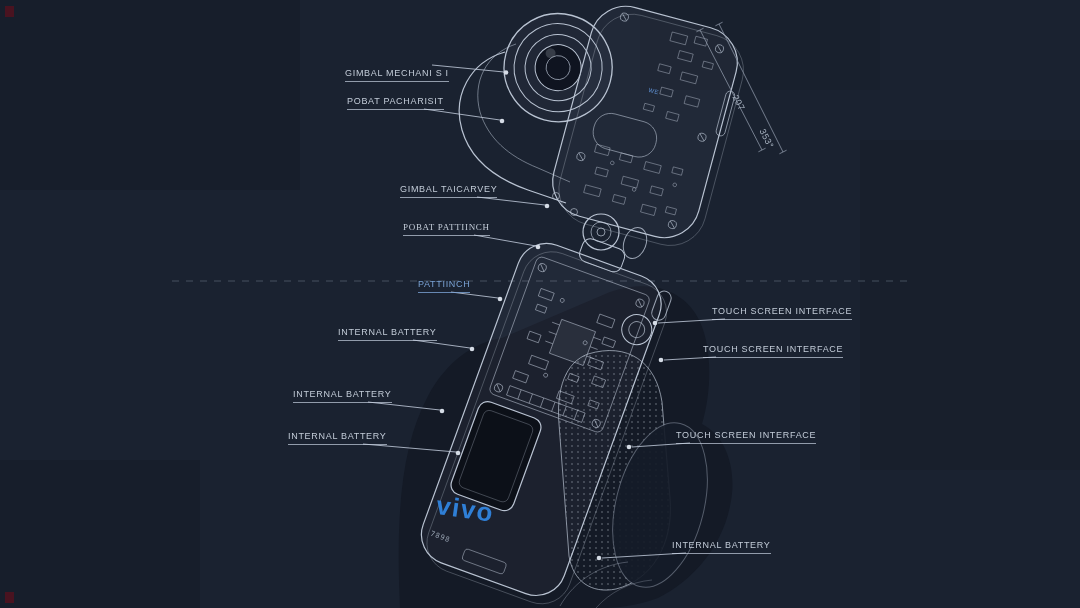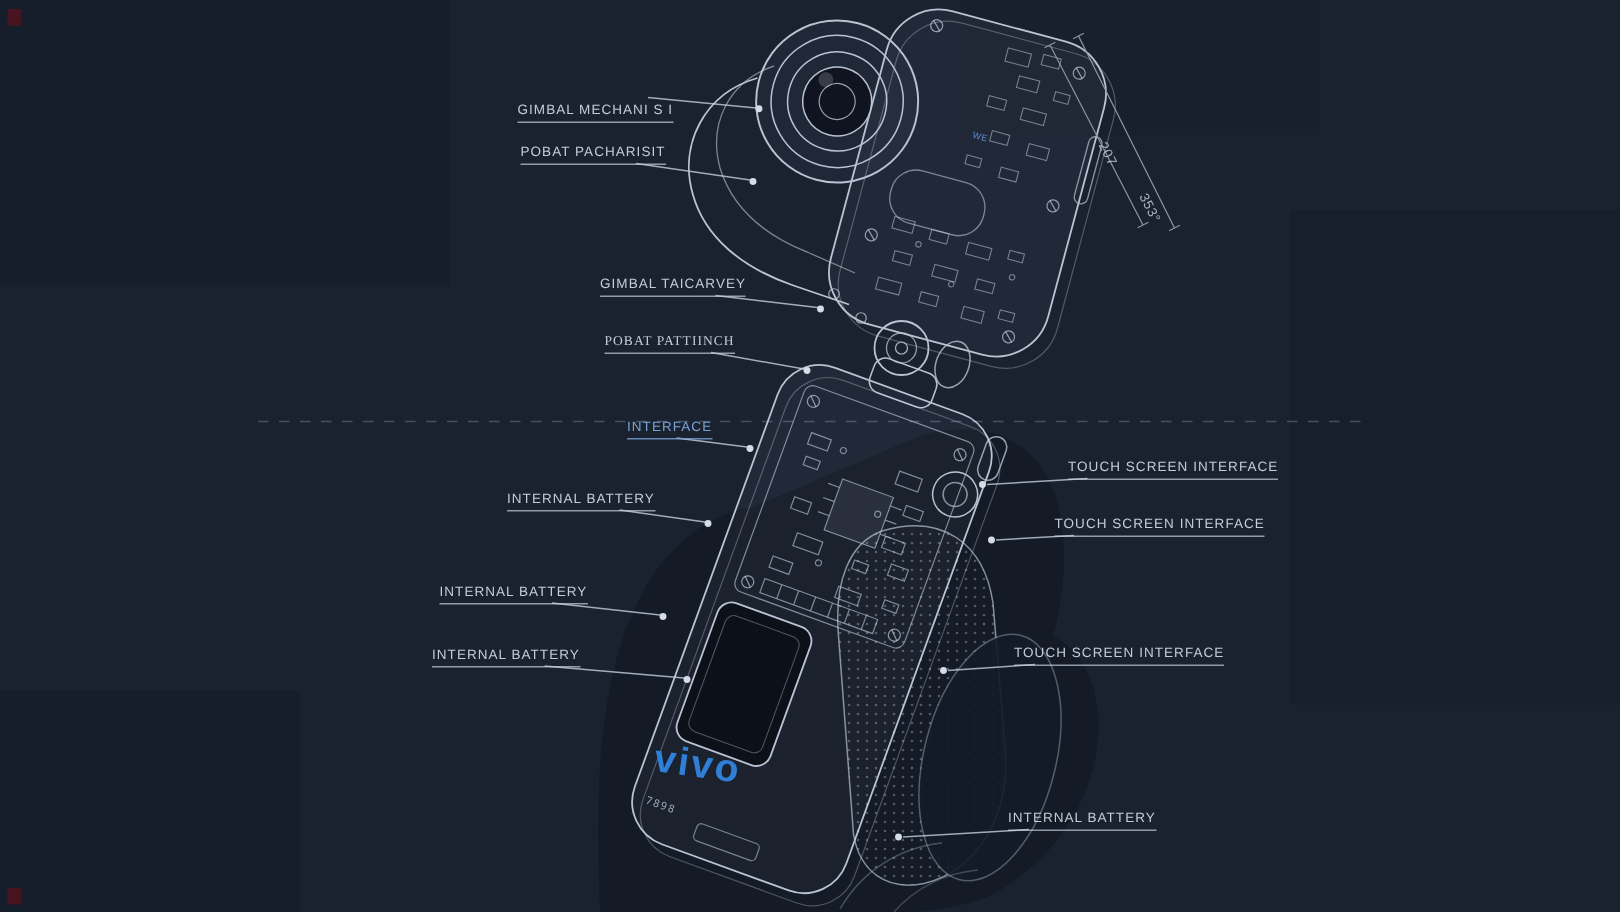--- a/index.html
+++ b/index.html
@@ -230,21 +230,21 @@
         <circle cx="629" cy="447" r="2.3" fill="#d5dce6" stroke="none"></circle>
       <polyline points="686,553 602,558"></polyline> 
         <circle cx="599" cy="558" r="2.3" fill="#d5dce6" stroke="none"></circle>
     </g>
   </svg>
 
   <div class="callout" style="left:345px;top:68px;">GIMBAL MECHANI S I</div>
   <div class="callout" style="left:347px;top:96px;">POBAT PACHARISIT</div>
   <div class="callout" style="left:400px;top:184px;text-align:right;">GIMBAL TAICARVEY</div>
   <div class="callout" style="left:403px;top:222px;font-family:Liberation Serif, serif;">POBAT PATTIINCH</div>
-  <div class="callout blue" style="left:418px;top:279px;">INTERFACE</div>
+  <div class="callout blue" style="left:418px;top:279px;">PATTIINCH</div>
   <div class="callout" style="left:338px;top:327px;">INTERNAL BATTERY</div>
   <div class="callout" style="left:293px;top:389px;">INTERNAL BATTERY</div>
   <div class="callout" style="left:288px;top:431px;">INTERNAL BATTERY</div>
 
   <div class="callout" style="left:712px;top:306px;">TOUCH SCREEN INTERFACE</div>
   <div class="callout" style="left:703px;top:344px;">TOUCH SCREEN INTERFACE</div>
   <div class="callout" style="left:676px;top:430px;">TOUCH SCREEN INTERFACE</div>
   <div class="callout" style="left:672px;top:540px;">INTERNAL BATTERY</div>
 
 </div>

